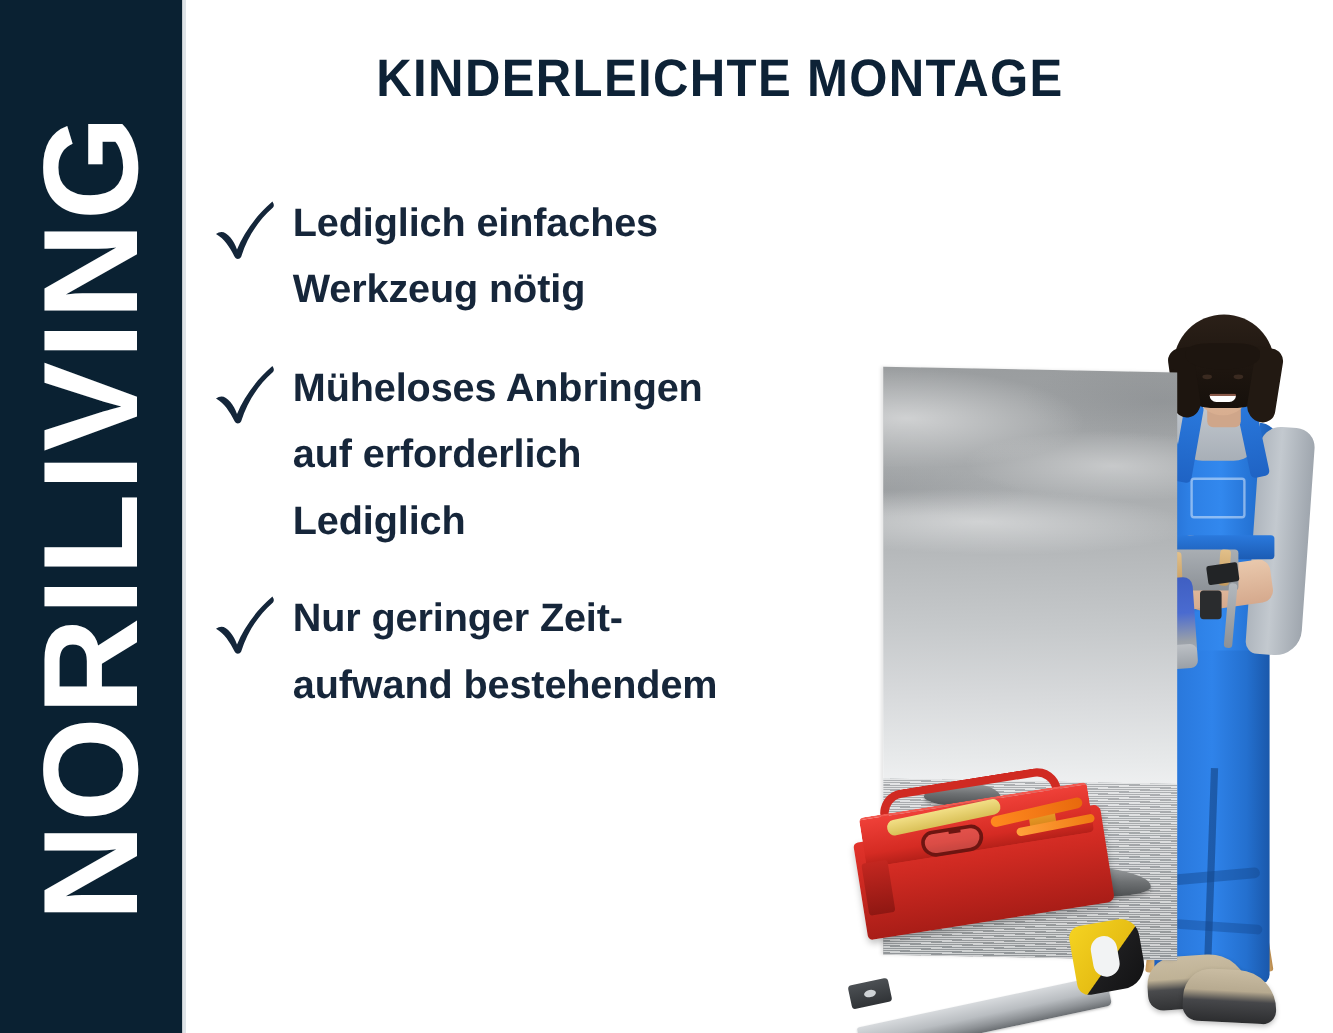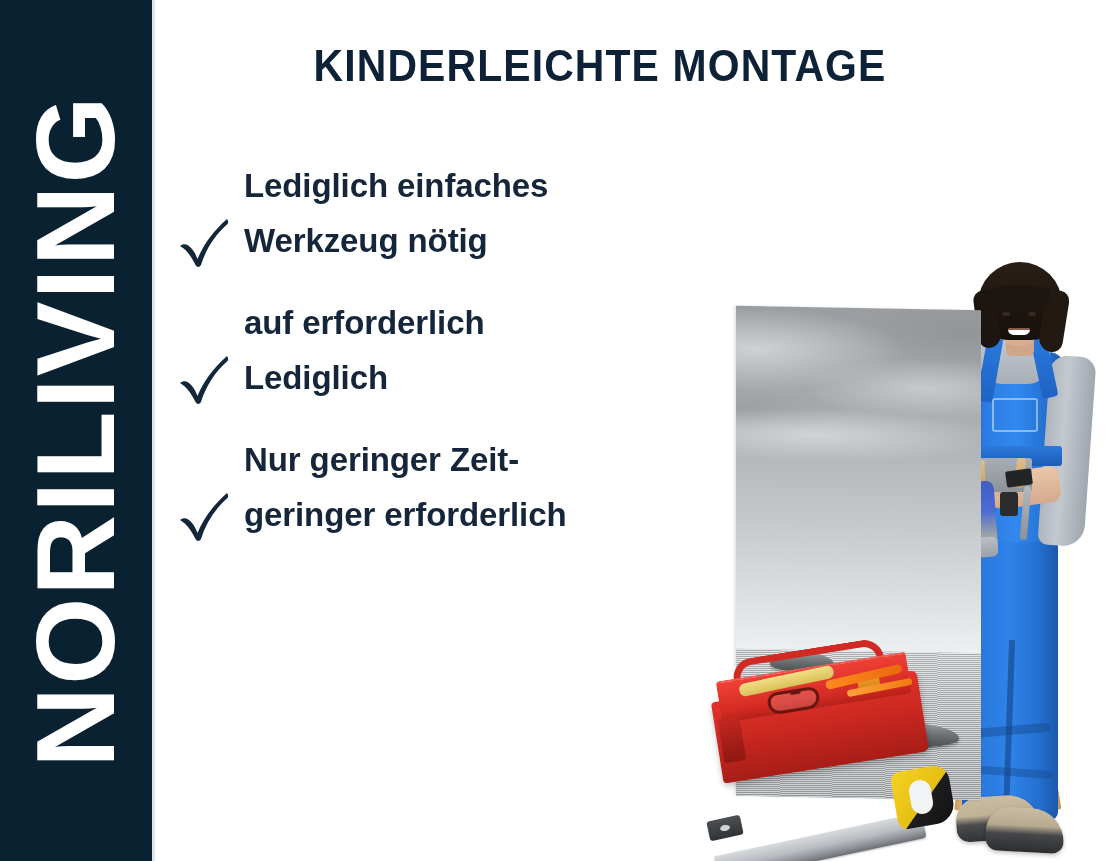--- a/index.html
+++ b/index.html
@@ -70,21 +70,21 @@
   
   .bullets {
     position: absolute;
     left: 178px;
     top: 158px;
     width: 520px;
   }
   .bullet {
     position: relative;
     display: flex;
-    align-items: flex-end;
+    align-items: flex-start;
     margin-bottom: 26px;
   }
   .bullet-check {
     flex: 0 0 auto;
     width: 52px;
     height: 54px;
     margin-top: 6px;
     margin-right: 14px;
   }
   .bullet-check svg { display: block; width: 52px; height: 54px; }
@@ -501,37 +501,38 @@
     <div class="bullet">
       <span class="bullet-check">
         <svg viewBox="0 0 52 54" xmlns="http://www.w3.org/2000/svg">
           <path d="M2 31 C6 28 10 29 14 34 C16.5 37 18 40 19.5 44
                    C25 31 34 17 49 4 C50.5 6.5 50.5 7.5 49.5 9
                    C37 20 28 34 23 50 C21.5 52.5 19 52.5 17.5 50
                    C13.5 42 9 35 2 31 Z" fill="#14263a"></path>
         </svg>
       </span>
       <span class="bullet-lines">
+        <span class="bullet-line">Müheloses Anbringen</span>
         <span class="bullet-line">auf erforderlich</span>
         <span class="bullet-line">Lediglich</span>
       </span>
     </div>
 
     <div class="bullet">
       <span class="bullet-check">
         <svg viewBox="0 0 52 54" xmlns="http://www.w3.org/2000/svg">
           <path d="M2 31 C6 28 10 29 14 34 C16.5 37 18 40 19.5 44
                    C25 31 34 17 49 4 C50.5 6.5 50.5 7.5 49.5 9
                    C37 20 28 34 23 50 C21.5 52.5 19 52.5 17.5 50
                    C13.5 42 9 35 2 31 Z" fill="#14263a"></path>
         </svg>
       </span>
       <span class="bullet-lines">
         <span class="bullet-line">Nur geringer Zeit-</span>
-        <span class="bullet-line">geringer erforderlich</span>
+        <span class="bullet-line">aufwand bestehendem</span>
       </span>
     </div>
 
   </div>
 
   <div class="photo">
 
     <div class="easel">
       <div class="easel-leg easel-leg-a"></div>
       <div class="easel-leg easel-leg-b"></div>

